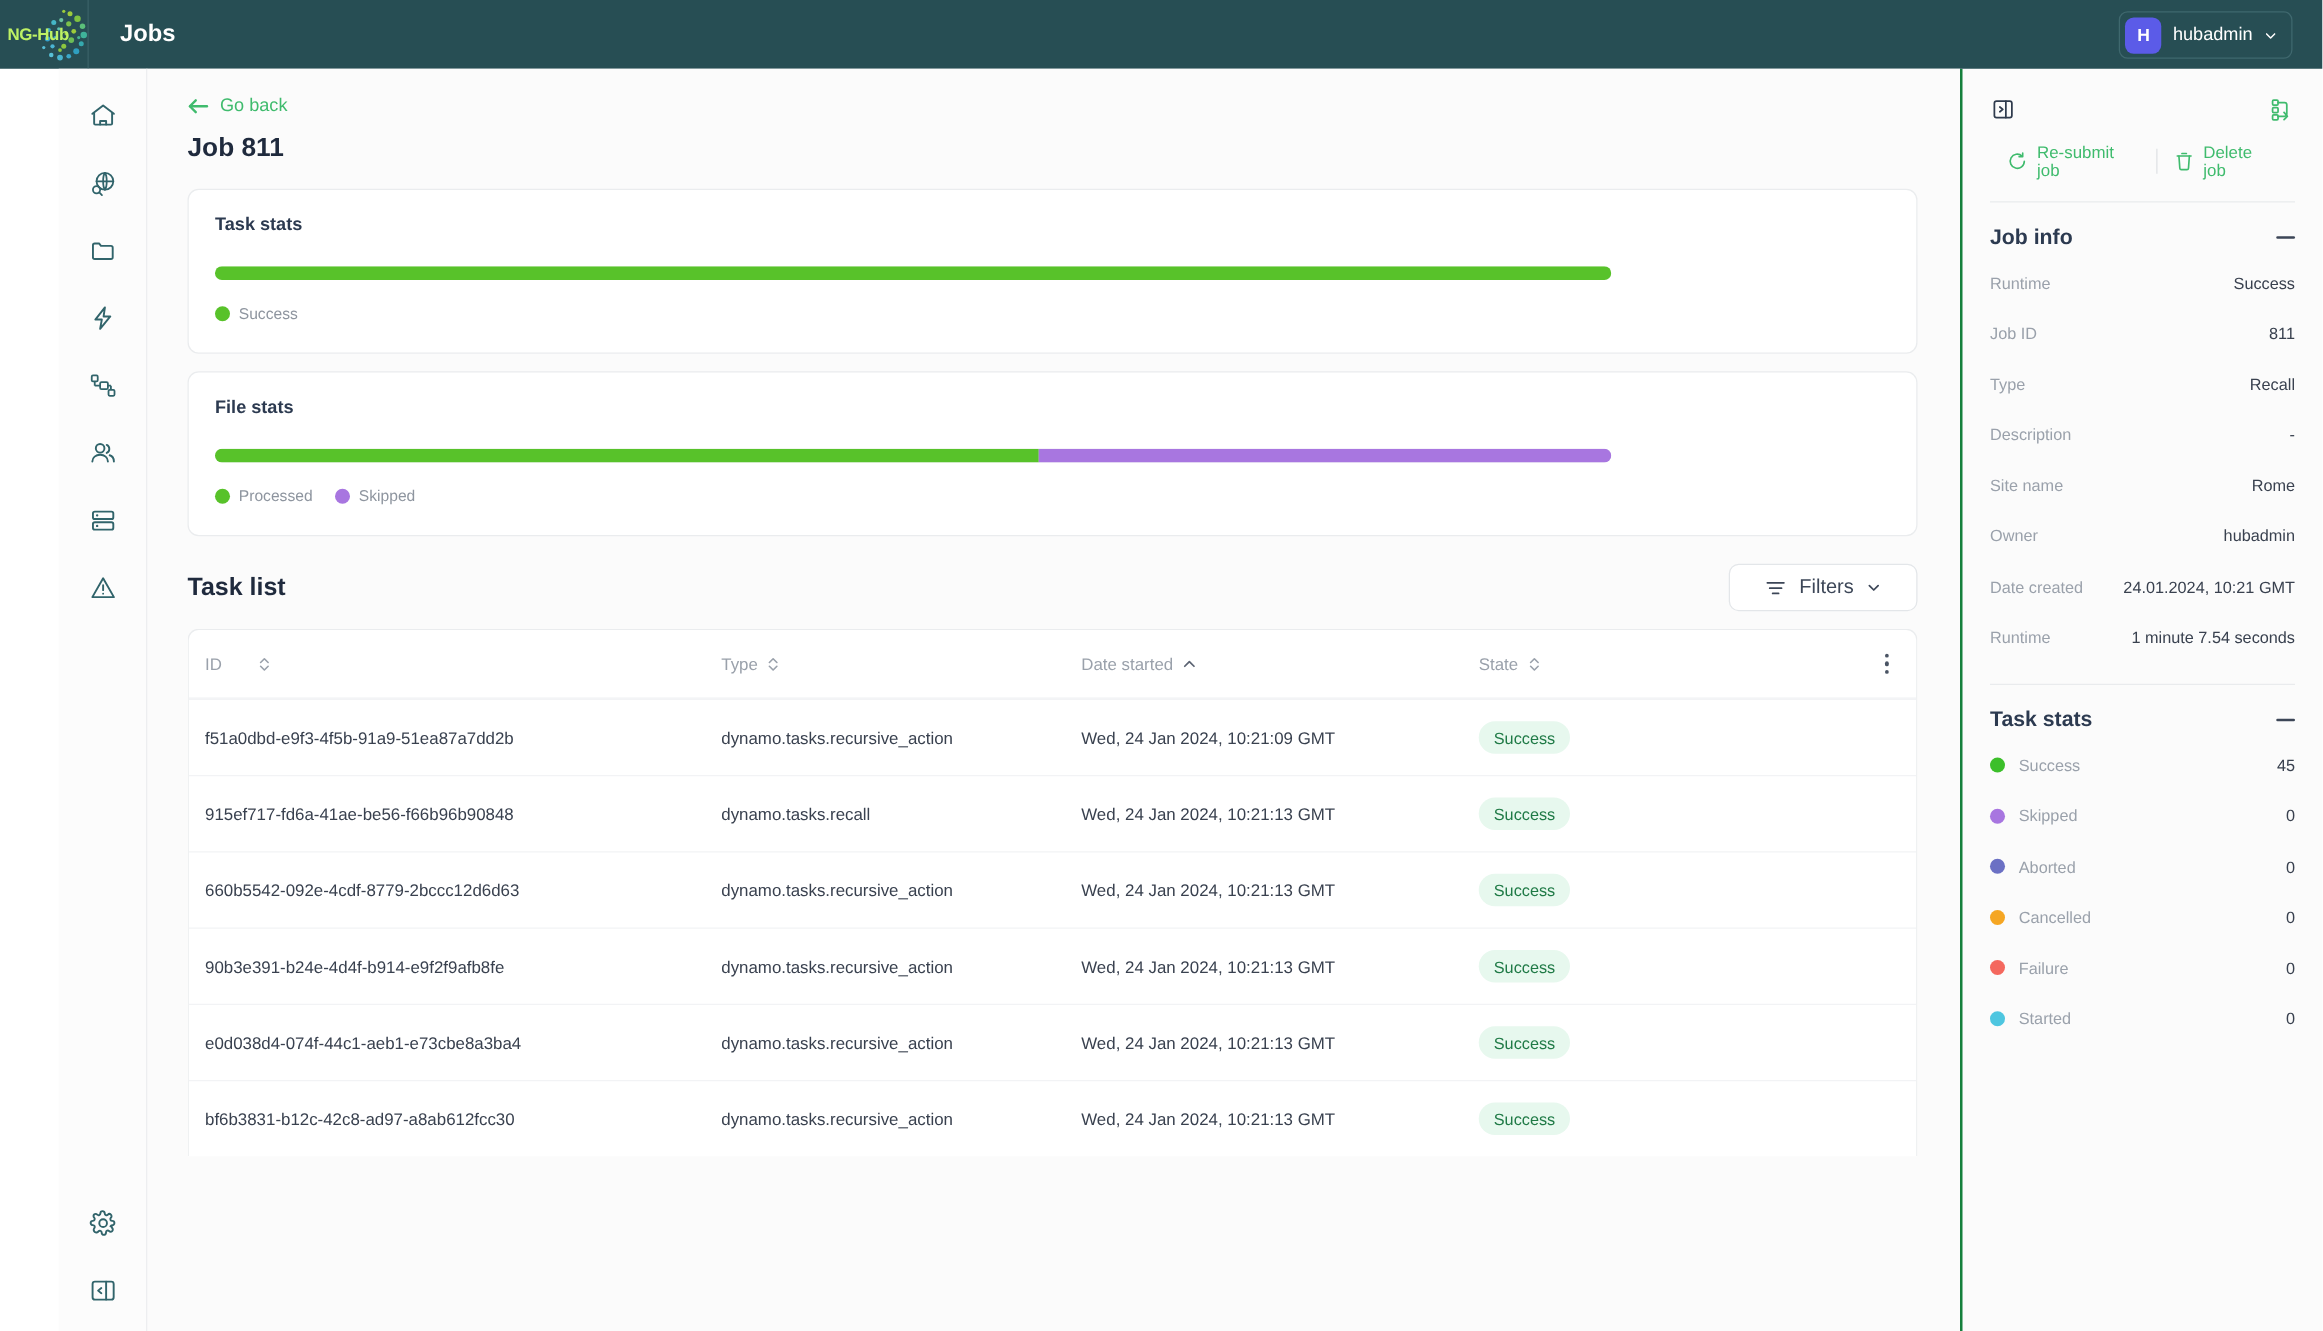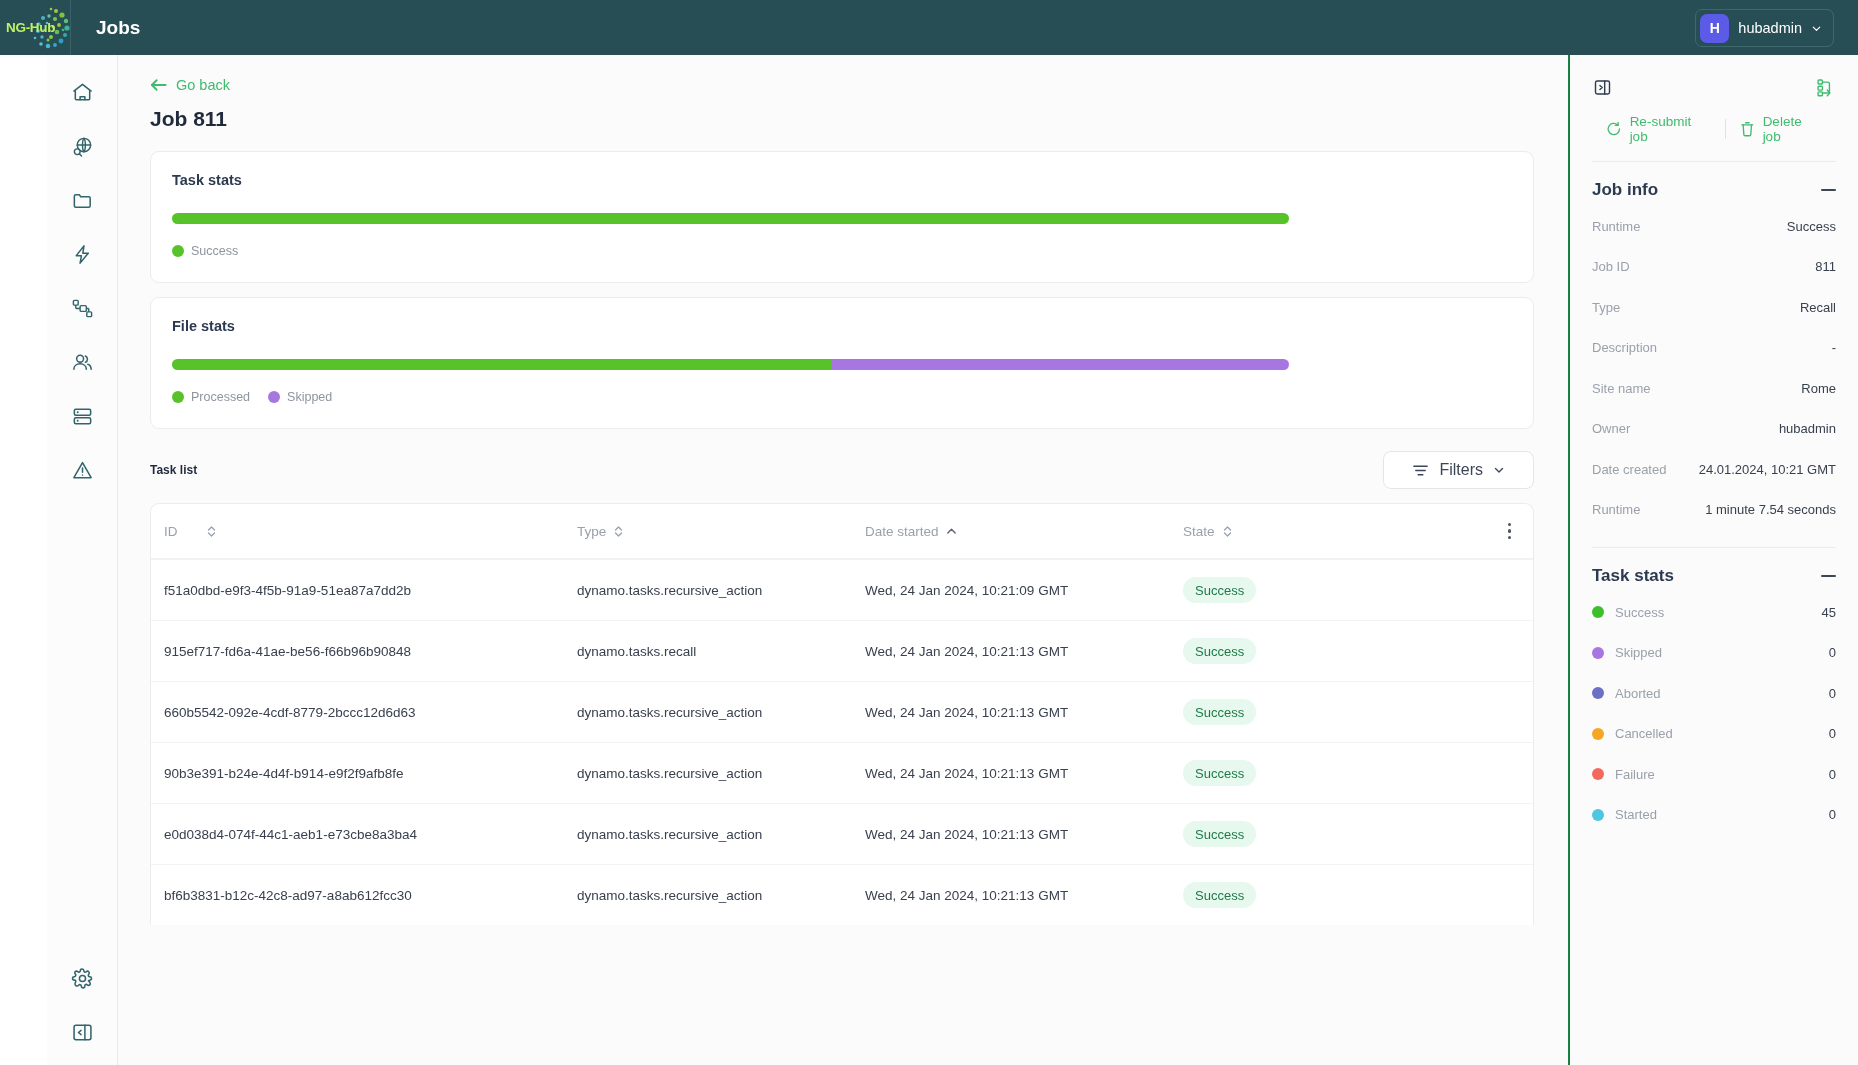--- a/index.html
+++ b/index.html
@@ -83,21 +83,21 @@
   .bar-seg { height: 100%; }
   .legend { display: flex; gap: 18px; margin-top: 20px; align-items: center; }
   .legend-item { display: flex; align-items: center; gap: 7px; }
   .dot { width: 12px; height: 12px; border-radius: 50%; flex: 0 0 12px; }
   .legend-label { font-size: 12.5px; color: #8e959f; }
 
   .tasklist-head {
     display: flex; align-items: center; justify-content: space-between;
     margin: 22px 0 14px 0;
   }
-  .tasklist-title { font-size: 12px; font-weight: 700; color: #1f2a3d; }
+  .tasklist-title { font-size: 20px; font-weight: 700; color: #1f2a3d; }
   .filters-btn {
     display: inline-flex; align-items: center; gap: 10px;
     background: #fff; border: 1px solid #e3e6e9; border-radius: 8px;
     height: 38px; padding: 0 28px; font-size: 16px; color: #3c4657;
     cursor: pointer;
   }
 
   .table-card {
     background: #fff; border: 1px solid #eaecee; border-radius: 9px;
     border-bottom: none; border-bottom-left-radius: 0; border-bottom-right-radius: 0;

